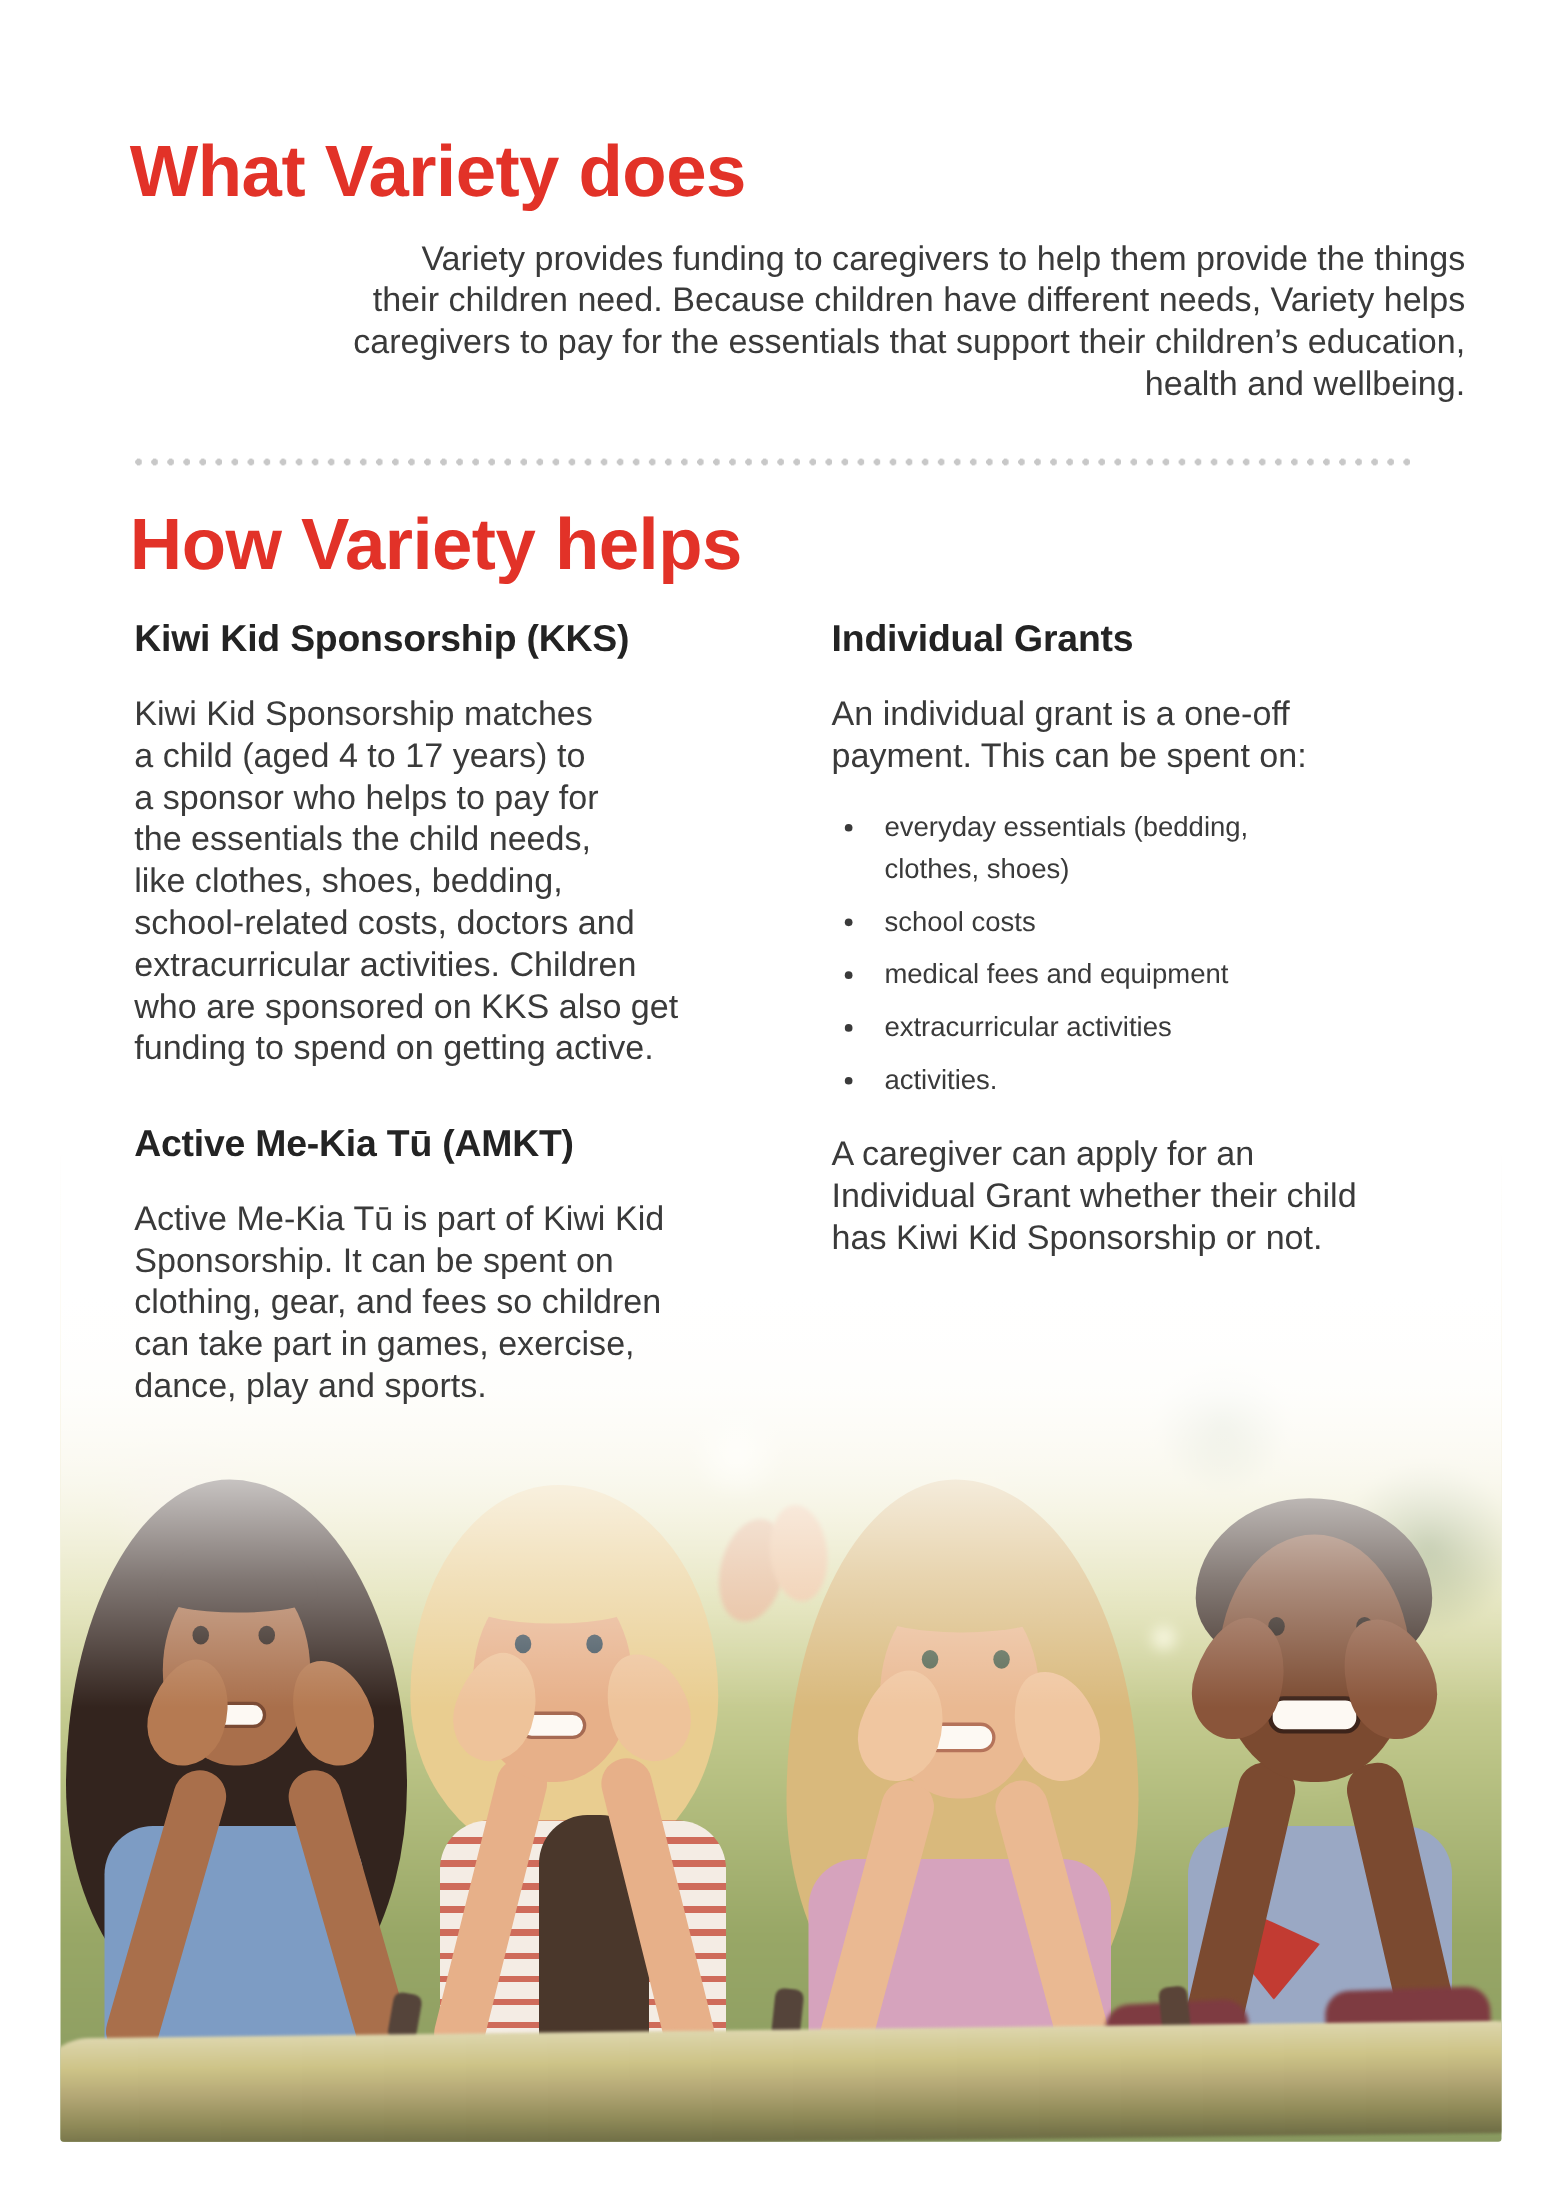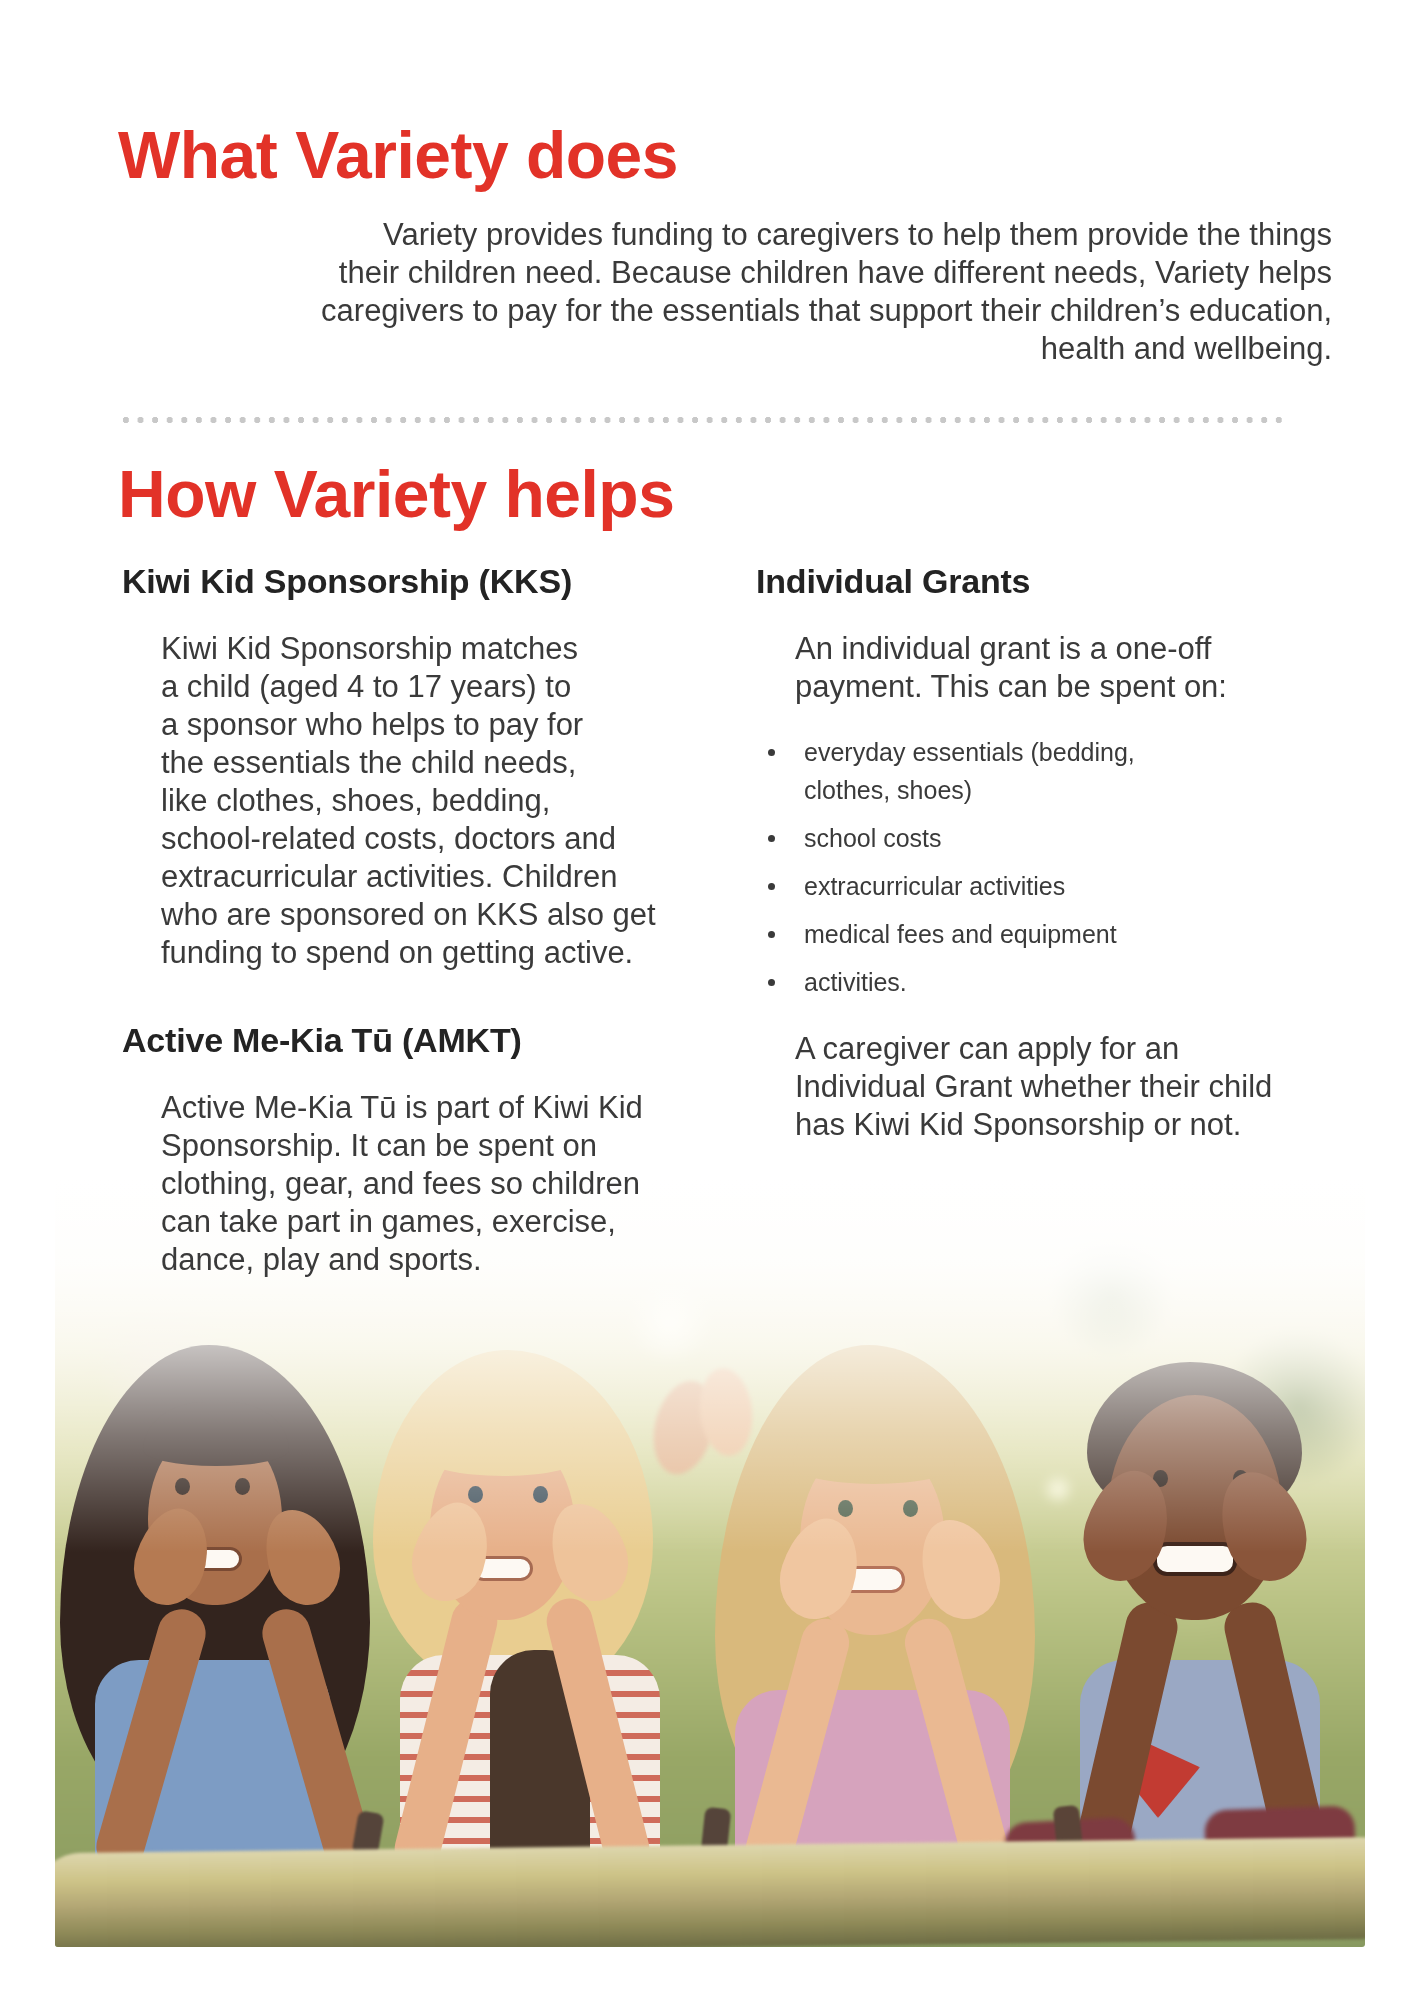--- a/index.html
+++ b/index.html
@@ -23,21 +23,21 @@
   .p-intro{position:absolute; left:122px; top:216px; width:1210px;text-align:right;}
   .dots{
     position:absolute; left:122px; top:416px; width:1166px; height:8px;
     background-image:radial-gradient(circle 3.2px at 4px 4px, var(--dot,#c8c8c8) 92%, transparent 100%);
     background-size:14.6px 8px; background-repeat:repeat-x;
   }
   .col{position:absolute; top:561px;}
   .col-left{left:122px; width:560px;}
   .col-right{left:756px; width:600px;}
   .h3{font-size:34px; line-height:40px; font-weight:700; color:var(--heading,#232323); letter-spacing:-0.2px;}
-  .col p{margin-top:29px;margin-left:39px;}
+  .col p{margin-top:29px;}
   .h3.amkt{margin-top:48px;}
   .grant-list{list-style:none; margin-top:27px;}
   .grant-list li{
     position:relative; padding-left:48px; margin-bottom:10px;
     font-size:25px; line-height:38px; white-space:pre-line;
   }
   .grant-list li::before{
     content:""; position:absolute; left:12px; top:16px; width:7px; height:7px;
     border-radius:50%; background:var(--text,#3a3a3a);
   }
@@ -201,22 +201,22 @@
 
     <div class="col col-right">
       <h3 class="h3">Individual Grants</h3>
       <p class="body-text">An individual grant is a one-off
 payment. This can be spent on:</p>
 
       <ul class="grant-list">
         <li>everyday essentials (bedding,
 clothes, shoes)</li>
         <li>school costs</li>
+        <li>medical fees and equipment</li>
         <li>extracurricular activities</li>
-        <li>medical fees and equipment</li>
         <li>activities.</li>
       </ul>
 
       <p class="body-text">A caregiver can apply for an
 Individual Grant whether their child
 has Kiwi Kid Sponsorship or not.</p>
     </div>
 
   </div>
 </div>

